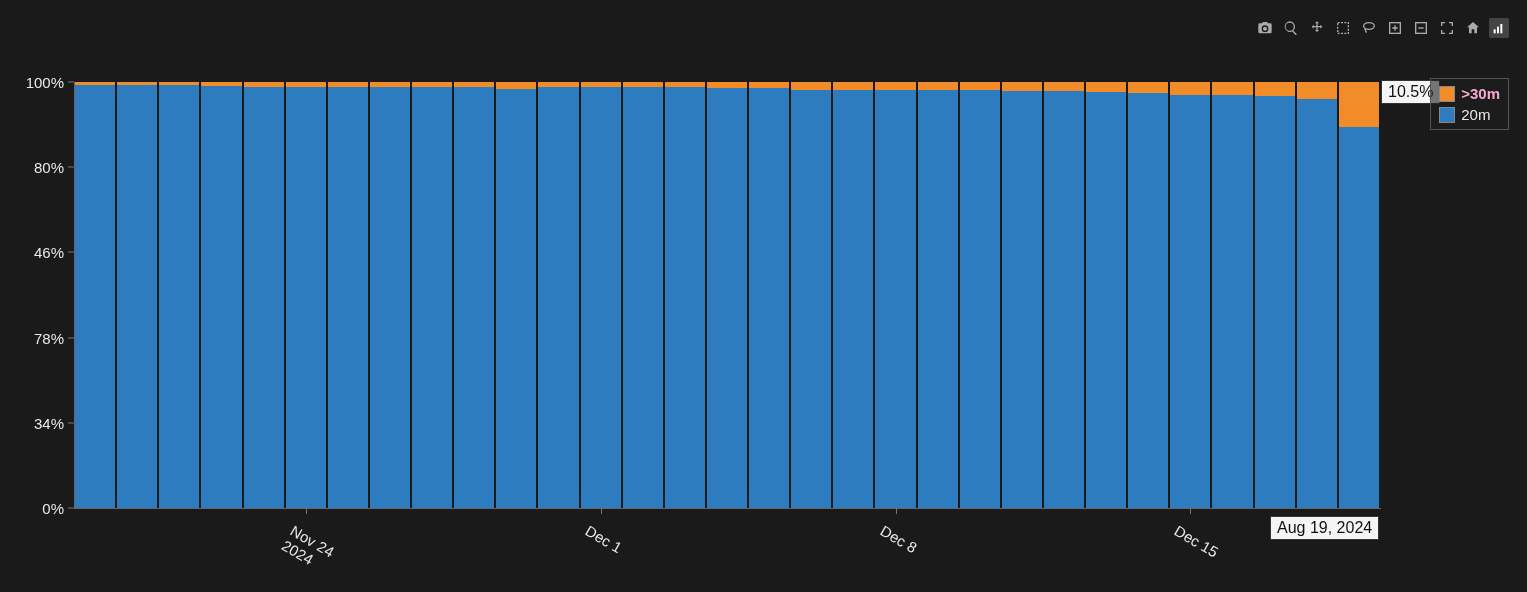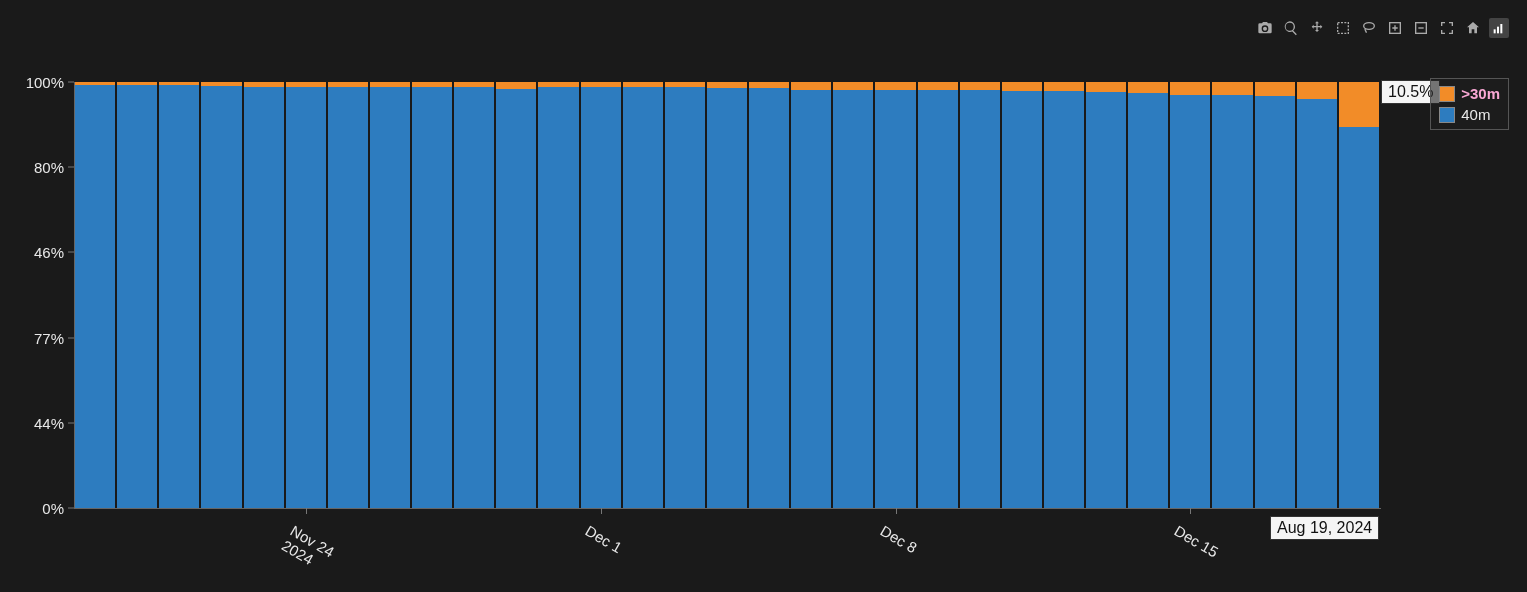--- a/index.html
+++ b/index.html
@@ -215,23 +215,23 @@
           <rect x="4" y="14" width="3" height="6"></rect>
           <rect x="9" y="10" width="3" height="10"></rect>
           <rect x="14" y="6" width="3" height="14"></rect>
         </svg>
     </div>
   </div>
 
   <div class="y-ticks">
       <div class="y-tick" style="top: 100%;">0%</div>
       <div class="y-tick-mark" style="top: 100%;"></div>
-      <div class="y-tick" style="top: 80%;">44%</div>
+      <div class="y-tick" style="top: 80%;">34%</div>
       <div class="y-tick-mark" style="top: 80%;"></div>
-      <div class="y-tick" style="top: 60%;">77%</div>
+      <div class="y-tick" style="top: 60%;">78%</div>
       <div class="y-tick-mark" style="top: 60%;"></div>
       <div class="y-tick" style="top: 40%;">46%</div>
       <div class="y-tick-mark" style="top: 40%;"></div>
       <div class="y-tick" style="top: 20%;">80%</div>
       <div class="y-tick-mark" style="top: 20%;"></div>
       <div class="y-tick" style="top: 0%;">100%</div>
       <div class="y-tick-mark" style="top: 0%;"></div>
     </div>
 
   <div class="plot">
@@ -378,17 +378,17 @@
   <div class="hover-y-label">10.5%</div>
   <div class="hover-x-label">Aug 19, 2024</div>
 
   <div class="legend">
     <div class="row">
       <span class="sw over30"></span>
       <span class="lbl over30">&gt;30m</span>
     </div>
     <div class="row">
       <span class="sw thirty"></span>
-      <span class="lbl">40m</span>
+      <span class="lbl">20m</span>
     </div>
   </div>
 
 </div>
 
 </body></html>

